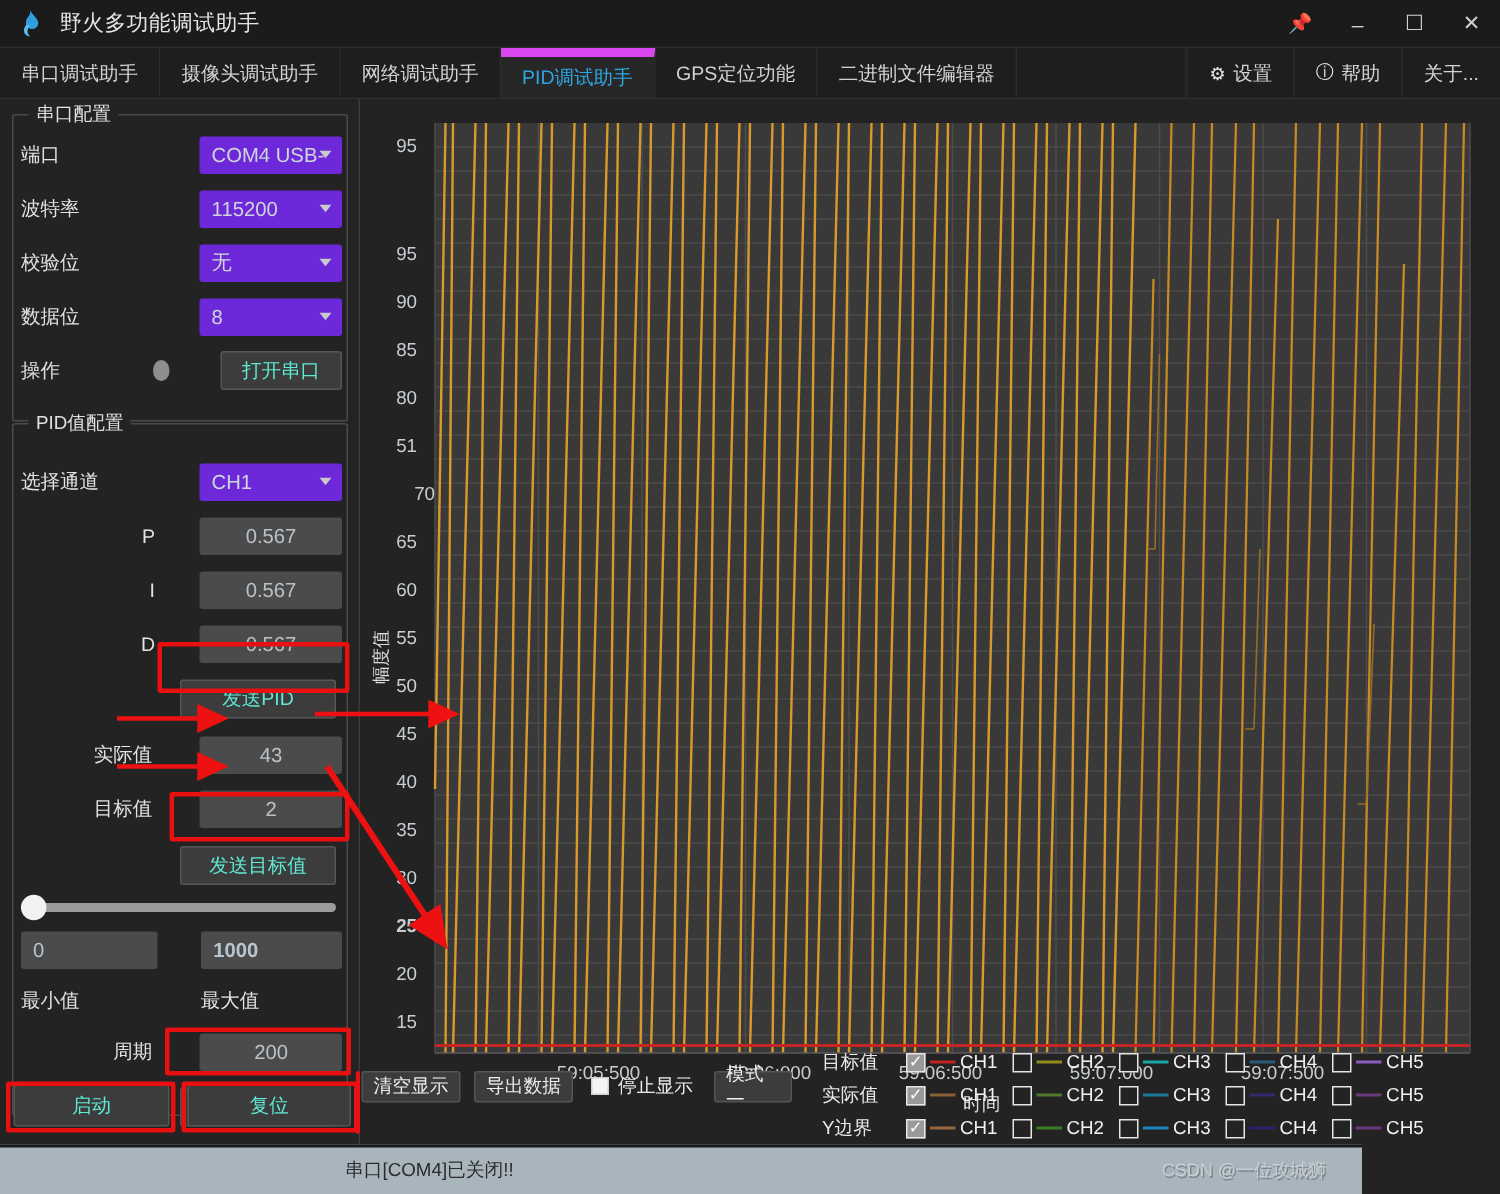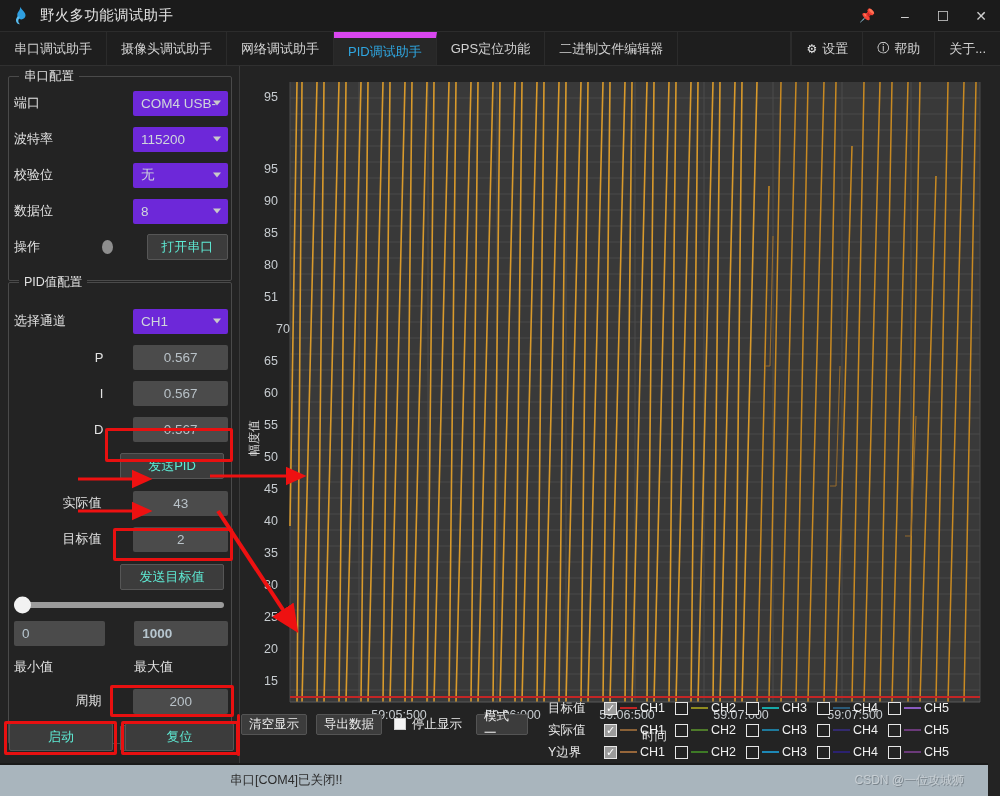--- a/index.html
+++ b/index.html
@@ -111,21 +111,21 @@
   }
   .legcb.on { background:#9a9a9a; }
   .legcb.on:after {
     content:"✓"; color:#fff; font-size:11px; line-height:1; position:absolute; top:0px;
   }
   .legline { width:17px; height:2px; display:inline-block; }
   .legtxt { color:#f0f0f0; font-size:12.5px; }
 
   
   .statusbar {
-    position:absolute; left:0; top:763px; width:988px; height:33px;
+    position:absolute; left:0; top:763px; width:908px; height:33px;
     background:#a9b5bd; border-top:2px solid #1a1a1a;
     display:flex; align-items:center;
   }
   .status-text { color:#2c2c2c; font-size:12.5px; margin-left:230px; }
   .watermark {
     margin-left:auto; margin-right:24px; color:#c8cfd4; font-size:12px;
     text-shadow: 1px 1px 0 #7b858c;
   }
 </style>
 </head>
@@ -386,21 +386,21 @@
       <div class="ytick" style="left:12px; top:224px;">51</div>
       <div class="ytick" style="left:24px; top:256px;">70</div>
       <div class="ytick" style="left:12px; top:288px;">65</div>
       <div class="ytick" style="left:12px; top:320px;">60</div>
       <div class="ytick" style="left:12px; top:352px;">55</div>
       <div class="ytick" style="left:12px; top:384px;">50</div>
       <div class="ytick" style="left:12px; top:416px;">45</div>
       <div class="ytick" style="left:12px; top:448px;">40</div>
       <div class="ytick" style="left:12px; top:480px;">35</div>
       <div class="ytick" style="left:12px; top:512px;">30</div>
-      <div class="ytick" style="left:12px; top:544px;">25</div>
+      <div class="ytick" style="left:12px; top:544px;font-weight:bold;">25</div>
       <div class="ytick" style="left:12px; top:576px;">20</div>
       <div class="ytick" style="left:12px; top:608px;">15</div>
 
       <div class="ytick" style="left:12px; top:24px;">95</div>
     </div>
     
     
     
     
 

